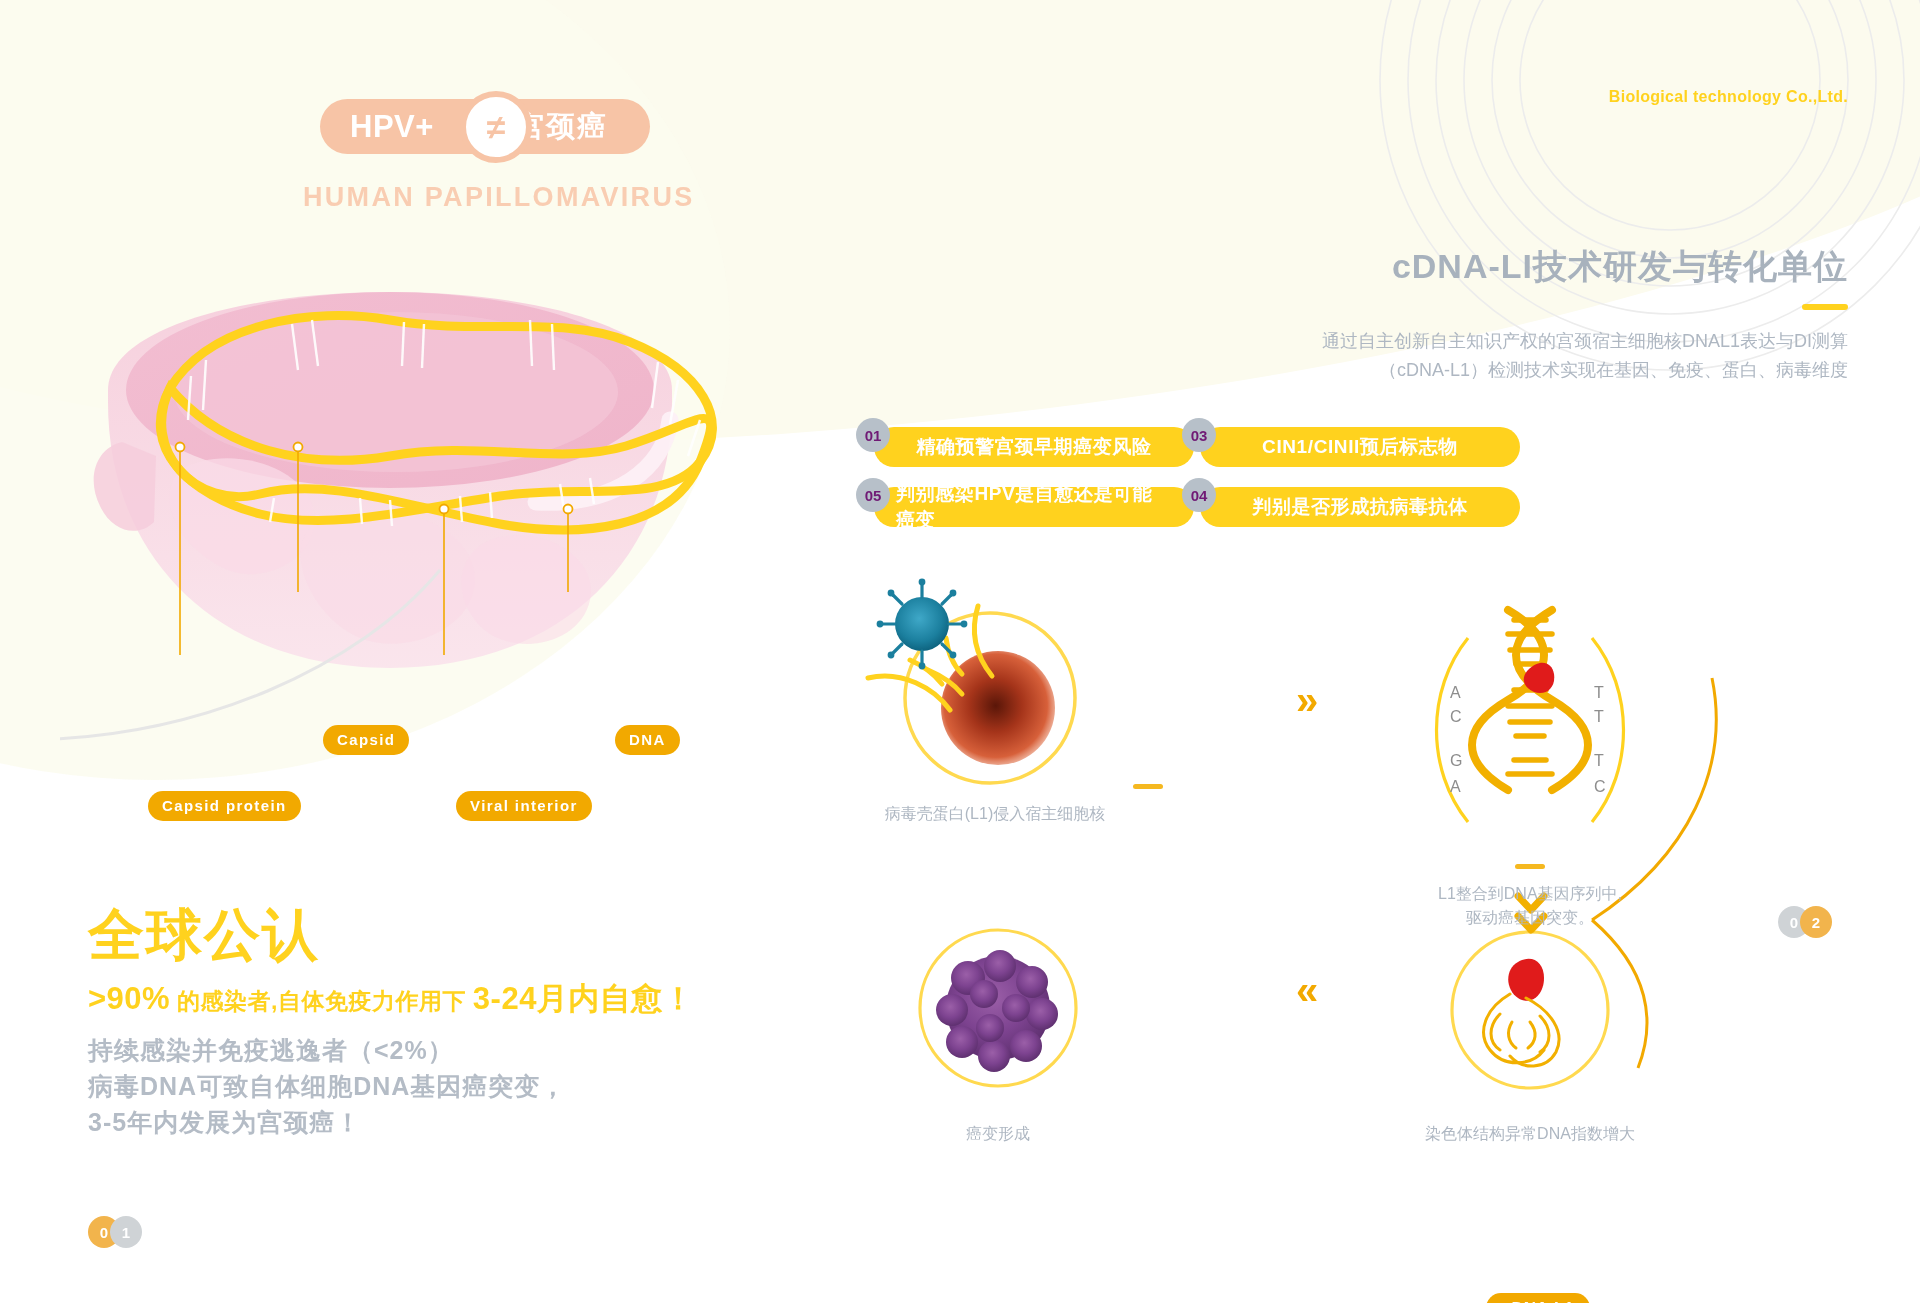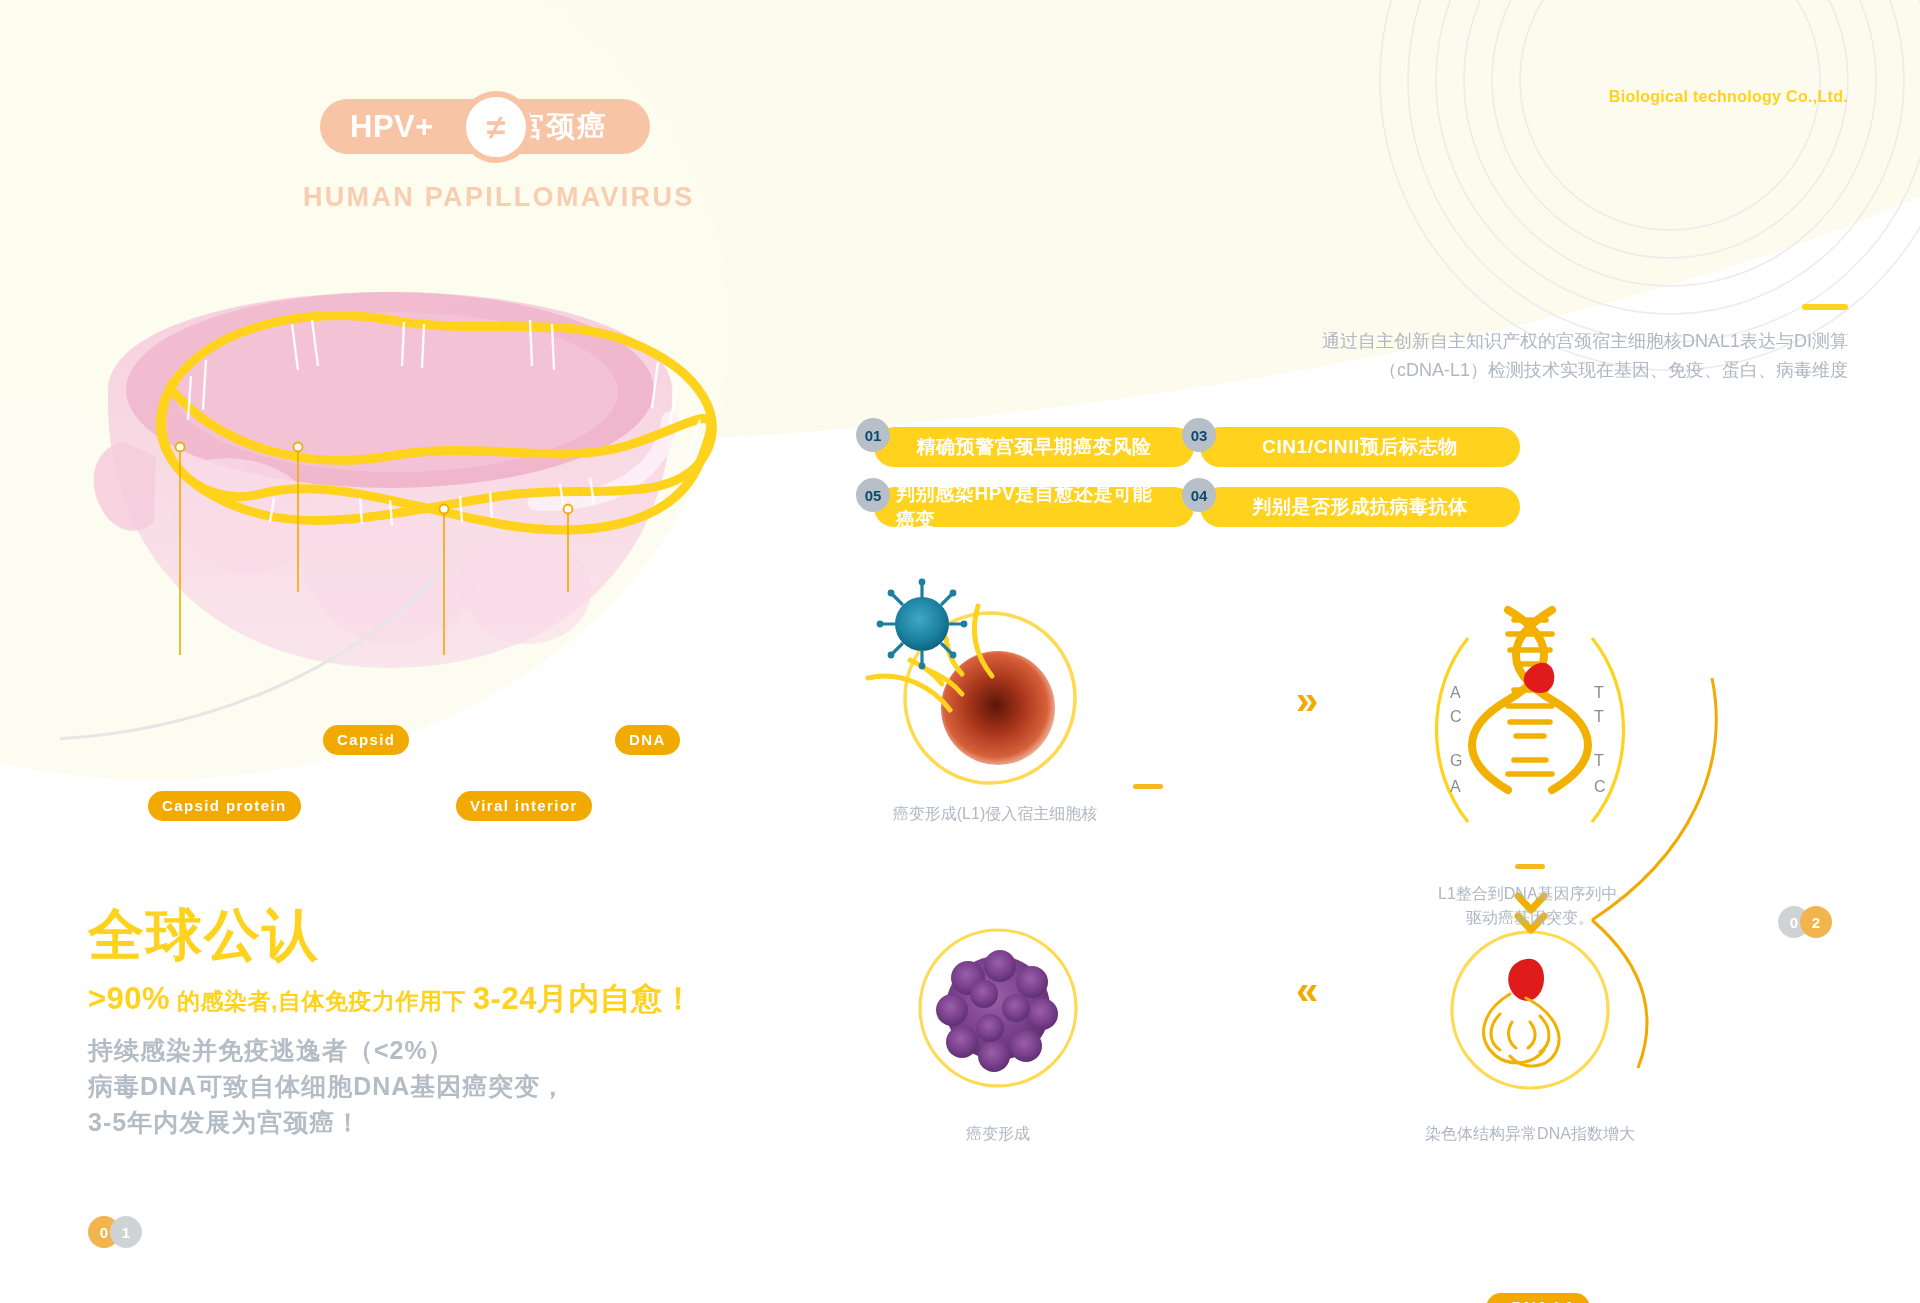--- a/index.html
+++ b/index.html
@@ -131,21 +131,21 @@
   .feat-pill {
     position:absolute; left:18px; top:0;
     height:40px; border-radius:20px; background:#ffd21e;
     display:flex; align-items:center; justify-content:center;
     color:#fff; font-size:19px; font-weight:bold; letter-spacing:.6px;
     padding:0 22px;
   }
   .feat-num {
     position:absolute; left:0; top:-9px;
     width:34px; height:34px; border-radius:50%;
-    background:#b7c0c9; color:#0c4a6e;
+    background:#b7c0c9; color:#701a75;
     display:flex; align-items:center; justify-content:center;
     font-size:15px; font-weight:bold;
   }
   .f1 { left:-154px; top:427px; }
   .f2 { left:-154px; top:487px; }
   .f3 { left:172px; top:427px; }
   .f4 { left:172px; top:487px; }
   .f1 .feat-pill, .f2 .feat-pill { width:320px; }
   .f3 .feat-pill, .f4 .feat-pill { width:320px; }
 
@@ -299,20 +299,21 @@
 
   <div class="pgnum pg-left">
     <span class="pg-a">0</span>
     <span class="pg-b">1</span>
   </div>
 </div>
 
 <div class="right-page">
 
   <div class="company">Biological  technology Co.,Ltd.</div>
+  <div class="inst-sub">cDNA-LI技术研发与转化单位</div>
   <div class="rule-gold"></div>
 
   <div class="desc">
     <div>通过自主创新自主知识产权的宫颈宿主细胞核DNAL1表达与DI测算</div>
     <div>（cDNA-L1）检测技术实现在基因、免疫、蛋白、病毒维度</div>
   </div>
 
   <div class="feat f1">
     <div class="feat-pill">精确预警宫颈早期癌变风险</div>
     <div class="feat-num">01</div>
@@ -453,21 +454,21 @@
 
     <div class="chev" style="left:446px; top:110px;">»</div>
     <div class="chev" style="left:446px; top:400px;">«</div>
     <svg style="position:absolute;left:662px;top:318px;width:38px;height:50px" viewBox="0 0 38 50">
       <g stroke="#f2b000" stroke-width="7" fill="none" stroke-linecap="round" stroke-linejoin="round">
         <polyline points="6,8 19,22 32,8"></polyline>
         <polyline points="6,28 19,42 32,28"></polyline>
       </g>
     </svg>
 
-    <div class="flow-cap" style="left:30px; top:232px; width:230px;">癌变形成(L1)侵入宿主细胞核</div>
+    <div class="flow-cap" style="left:30px; top:232px; width:230px;">病毒壳蛋白(L1)侵入宿主细胞核</div>
 
     <div class="flow-cap" style="left:560px; top:312px; width:240px;">
       <div>L1整合到DNA基因序列中,</div>
       <div>驱动癌基因突变。</div>
     </div>
 
     <div class="flow-cap" style="left:560px; top:552px; width:240px;">染色体结构异常DNA指数增大</div>
 
     <div class="flow-cap" style="left:68px; top:552px; width:160px;">癌变形成</div>
 

